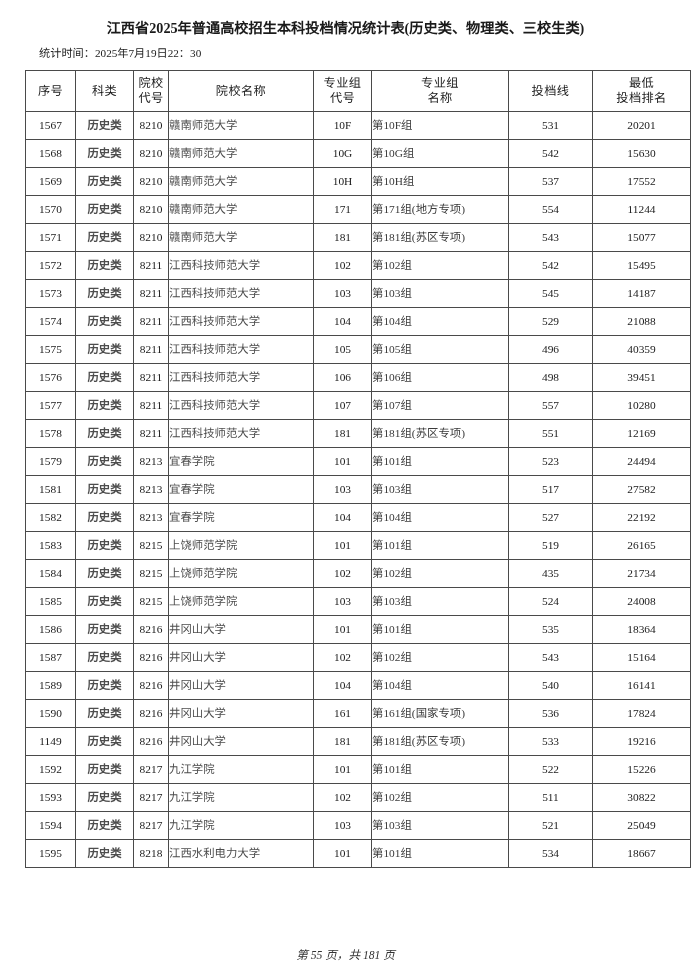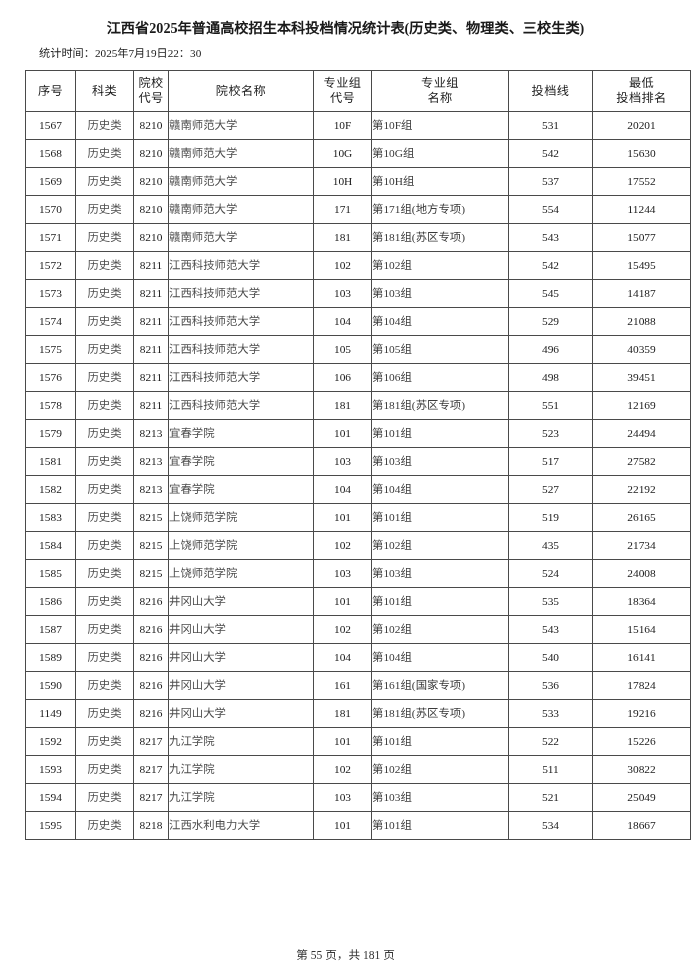--- a/index.html
+++ b/index.html
@@ -98,39 +98,40 @@
   td.cell-grpcode,
   td.cell-line,
   td.cell-rank {
     text-align: center;
   }
   td.cell-school,
   td.cell-grpname {
     text-align: left;
     padding-left: 3px;
   }
-  td.cell-subject { color: #4d4d4d; }
+  td.cell-subject { color: #4d4d4d; font-weight: bold; }
   td.cell-school  { color: #4d4d4d; }
   td.cell-grpname { color: #3a3a3a; }
   td.cell-seq,
   td.cell-code,
   td.cell-grpcode,
   td.cell-line,
   td.cell-rank { color: #1a1a1a; }
 
   
   .page-footer {
     position: absolute;
     top: 946px;
     left: 0;
     width: 691px;
     text-align: center;
     font-size: 11.6px;
     color: #333;
     white-space: nowrap;
+    font-style: italic;
   }
 </style>
 </head>
 <body>
 
 <div class="page">
 
   <div class="doc-title">江西省2025年普通高校招生本科投档情况统计表(历史类、物理类、三校生类)</div>
 
   <div class="stat-time">统计时间：2025年7月19日22：30</div>
@@ -266,20 +267,30 @@
             <td class="cell-seq">1576</td>
             <td class="cell-subject">历史类</td>
             <td class="cell-code">8211</td>
             <td class="cell-school">江西科技师范大学</td>
             <td class="cell-grpcode">106</td>
             <td class="cell-grpname">第106组</td>
             <td class="cell-line">498</td>
             <td class="cell-rank">39451</td>
           </tr>
           <tr>
+            <td class="cell-seq">1577</td>
+            <td class="cell-subject">历史类</td>
+            <td class="cell-code">8211</td>
+            <td class="cell-school">江西科技师范大学</td>
+            <td class="cell-grpcode">107</td>
+            <td class="cell-grpname">第107组</td>
+            <td class="cell-line">557</td>
+            <td class="cell-rank">10280</td>
+          </tr>
+          <tr>
             <td class="cell-seq">1578</td>
             <td class="cell-subject">历史类</td>
             <td class="cell-code">8211</td>
             <td class="cell-school">江西科技师范大学</td>
             <td class="cell-grpcode">181</td>
             <td class="cell-grpname">第181组(苏区专项)</td>
             <td class="cell-line">551</td>
             <td class="cell-rank">12169</td>
           </tr>
           <tr>

